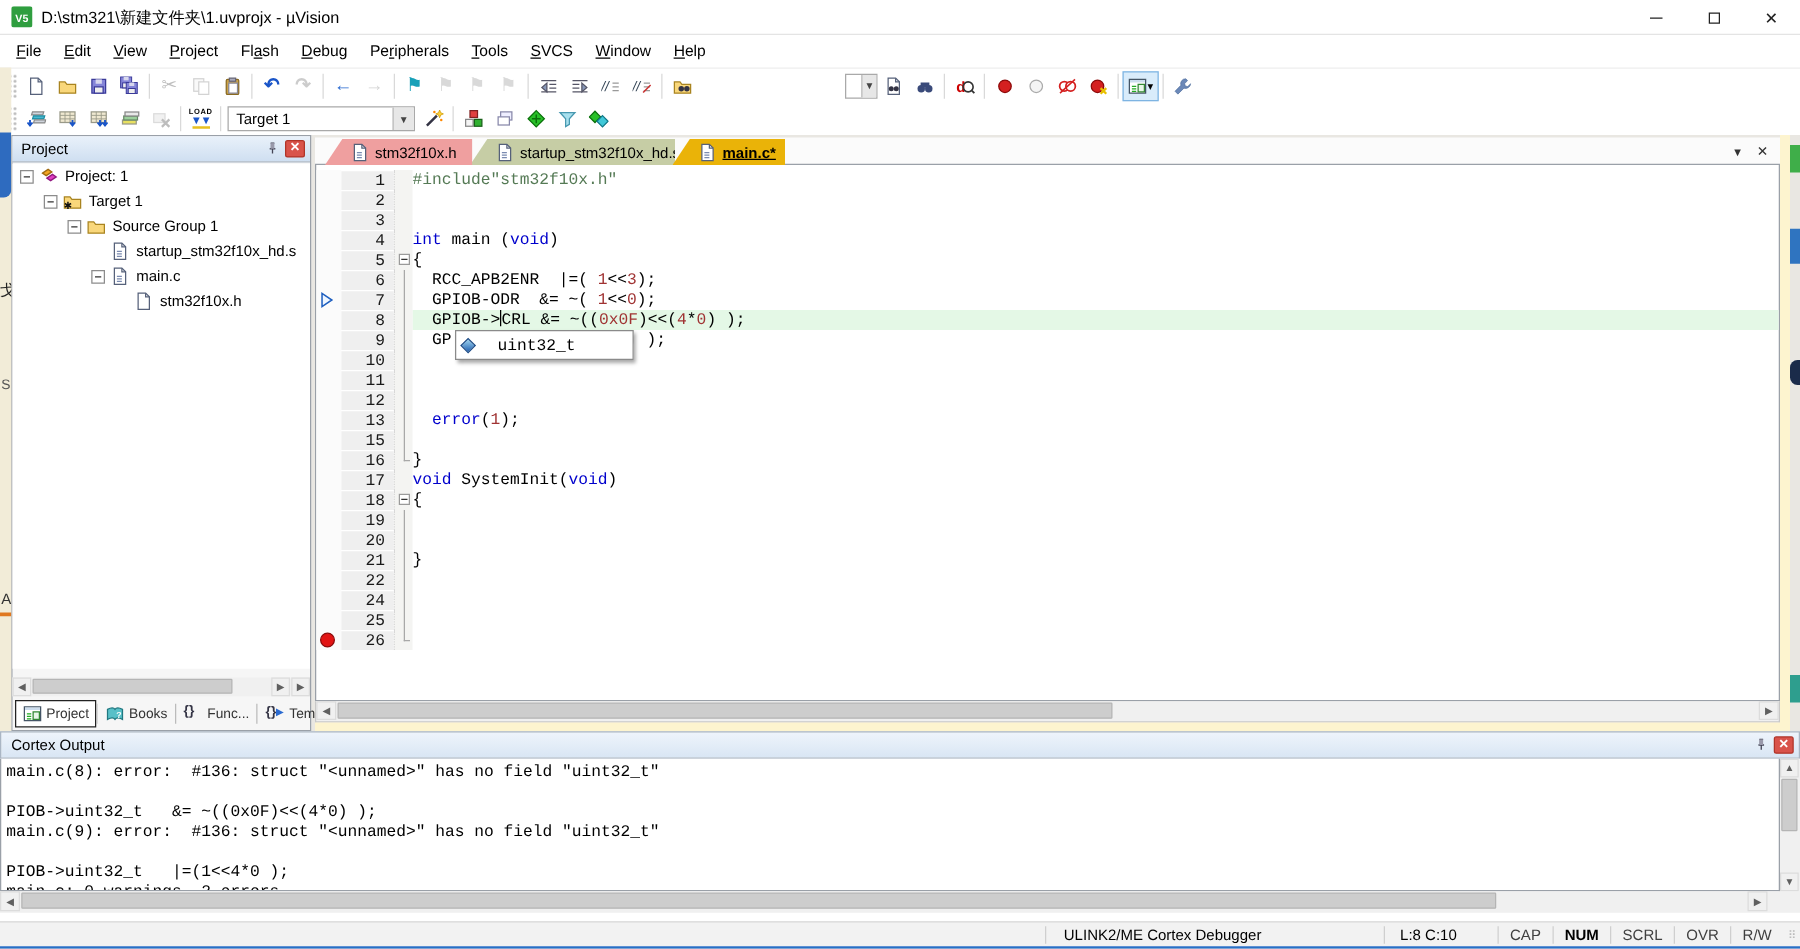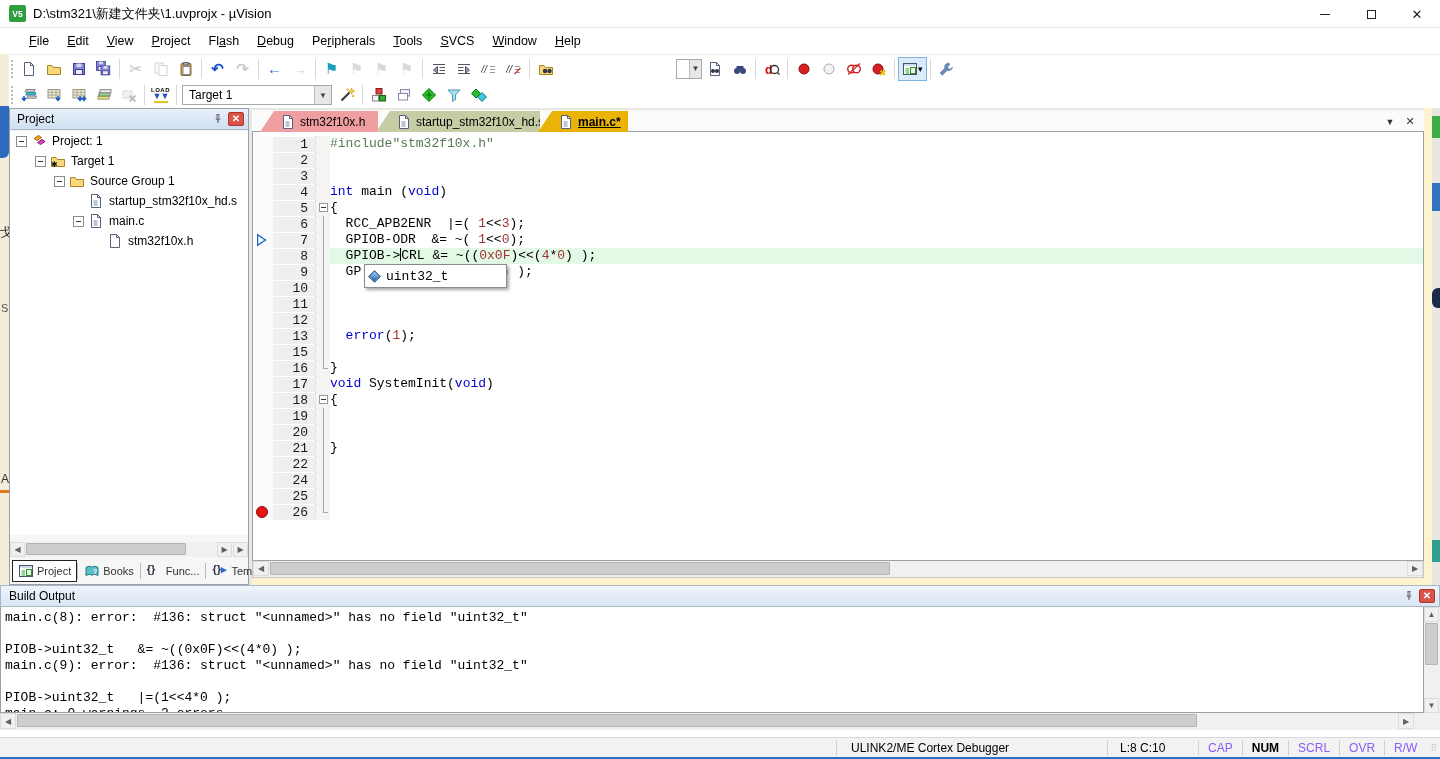--- a/index.html
+++ b/index.html
@@ -11,21 +11,21 @@
   
   #titlebar { left:0; top:0; width:1440px; height:28px; background:#fff; border-bottom:1px solid #e4e4e4; display:flex; align-items:center; }
   #title-icon { width:17px; height:17px; margin:0 7px 0 9px; }
   #title-text { font-size:13px; }
   #win-controls { position:absolute; right:0; top:0; height:28px; display:flex; }
   .winbtn { width:46px; height:28px; display:flex; align-items:center; justify-content:center; font-size:13px; color:#222; cursor:default; }
   .winbtn .sq { width:9px; height:9px; border:1px solid #222; display:inline-block; }
   .winbtn .mn { width:10px; height:1px; background:#222; display:inline-block; }
 
   
-  #menubar { left:0; top:28px; width:1440px; height:26px; background:#fff; display:flex; align-items:center; padding-left:20px; }
+  #menubar { left:0; top:28px; width:1440px; height:26px; background:#fff; display:flex; align-items:center; padding-left:4px; }
   .menu-item { padding:4px 9px; font-size:12.5px; }
   .menu-item u { text-decoration:underline; }
 
   
   .toolbar { left:0; width:1440px; background:#fff; display:flex; align-items:center; }
   #toolbar1 { top:54px; height:28px; border-top:1px solid #eee; }
   #toolbar2 { top:82px; height:26px; }
   .grip { width:8px; height:20px; margin:0 2px 0 6px;
           background-image:radial-gradient(#b9b9b9 1px, transparent 1.2px);
           background-size:4px 4px; }
@@ -100,41 +100,41 @@
   .seg-n { color:#a03333; }
   .seg-p { color:#557a55; }
   .caret { display:inline-block; width:0; border-left:1px solid #000; height:13px; vertical-align:-2px; }
   .fold-box { position:absolute; left:3px; top:3px; width:9px; height:9px; border:1px solid #9a9a9a; background:#fff; }
   .fold-box::after { content:""; position:absolute; left:1px; top:3px; width:5px; height:1px; background:#333; }
   .fold-line { position:absolute; left:7px; top:0; width:1px; height:16px; background:#a8a8a8; }
   .fold-end { position:absolute; left:7px; top:0; width:5px; height:9px; border-left:1px solid #a8a8a8; border-bottom:1px solid #a8a8a8; }
   .bp-dot { position:absolute; left:3px; top:2px; width:12px; height:12px; border-radius:50%; background:#e21414; border:1px solid #8c0a0a; }
 
   
-  #autocomplete { position:absolute; left:111px; top:132px; width:143px; height:24px; background:#fff; border:1px solid #8a8a8a; box-shadow:2px 2px 3px rgba(0,0,0,.35); display:flex; align-items:center; padding-left:5px; font-family:"Liberation Mono","DejaVu Sans Mono",monospace; font-size:13px; }
+  #autocomplete { position:absolute; left:111px; top:132px; width:143px; height:24px; background:#fff; border:1px solid #8a8a8a; box-shadow:2px 2px 3px rgba(0,0,0,.35); display:flex; align-items:center; padding-left:5px; font-family:"Liberation Mono","DejaVu Sans Mono",monospace; font-size:13px;gap:12px; }
   #autocomplete .dia { width:9px; height:9px; background:linear-gradient(135deg,#9fd4f0,#2060b0); transform:rotate(45deg); margin-right:7px; border:1px solid #1a4a86; }
 
   #editor-hscroll { position:absolute; left:0; top:453px; width:1172px; height:17px; border:1px solid #c8c8c8; border-top:none; }
   #below-editor { position:absolute; left:0; top:470px; width:1172px; height:7px; background:#fdf4cf; }
   #right-strip { left:1424px; top:0px; width:8px; height:477px; background:#fdf4cf; }
   #far-right { left:1432px; top:0; width:8px; height:477px; background:#e9e7e2; }
 
   
   #build-panel { left:0; top:585px; width:1440px; height:145px; background:#f0f0f0; }
   #build-header { height:22px; background:linear-gradient(#eef4fb,#d9e6f4); border:1px solid #aab6c4; display:flex; align-items:center; padding:0 4px 0 8px; }
   #build-header .ph-title { flex:1; }
   #build-content { position:absolute; left:0; top:22px; width:1424px; height:106px; background:#fff; border:1px solid #9aa0a8; border-top:none; overflow:hidden; font-family:"Liberation Mono","DejaVu Sans Mono",monospace; font-size:13px; line-height:16px; white-space:pre; padding:3px 0 0 4px; }
   #build-vscroll { position:absolute; left:1424px; top:22px; width:16px; height:106px; }
   #build-hscroll { position:absolute; left:0; top:128px; width:1440px; height:17px; }
 
   
   #statusbar { left:0; top:737px; width:1440px; height:20px; background:#f2f2f2; border-top:1px solid #d8d8d8; display:flex; align-items:center; font-size:12px; }
   #status-blue { left:0; top:757px; width:1440px; height:2px; background:#2a6fc5; }
   .st-sep { width:1px; height:14px; background:#cfcfcf; }
-  .st-flag { padding:0 9px; color:#8b5cf6; }
+  .st-flag { padding:0 9px; color:#404040; }
   .st-flag.on { color:#000; font-weight:bold; }
   #st-debugger { width:270px; padding-left:14px; }
   #st-pos { width:90px; }
   #st-grip { margin-left:4px; color:#bbb; font-size:9px; padding-right:3px; }
   svg { display:block; }
 </style>
 </head>
 <body>
 
 <div id="win">
@@ -879,21 +879,21 @@
   <div id="left-strip" class="abs">
     <div class="art" style="left:0;top:52px;width:9px;height:52px;background:#2e6bbf;border-radius:0 0 6px 0;"></div>
     <div class="art" style="left:0;top:170px;font-size:13px;color:#222;">戈</div>
     <div class="art" style="left:1px;top:248px;font-size:11px;color:#555;">S</div>
     <div class="art" style="left:1px;top:418px;font-size:12px;color:#333;">A</div>
     <div class="art" style="left:0;top:436px;width:9px;height:3px;background:#e07820;"></div>
   </div>
 
   <div id="build-panel" class="abs">
     <div id="build-header">
-      <span class="ph-title">Build Output</span>
+      <span class="ph-title">Cortex Output</span>
       <span class="ph-btn">
         <svg viewBox="0 0 16 16" width="12" height="12">
             <path d="M6 2h4M7 2v6M5 8h6M8 8v5" stroke="#445" stroke-width="1.4" fill="none"></path>
             <rect x="6" y="2" width="4" height="6" fill="#99a"></rect>
           </svg>
       </span>
       <span class="ph-btn ph-close">✕</span>
     </div>
     <div id="build-content">main.c(8): error:  #136: struct "&lt;unnamed&gt;" has no field "uint32_t"
 

